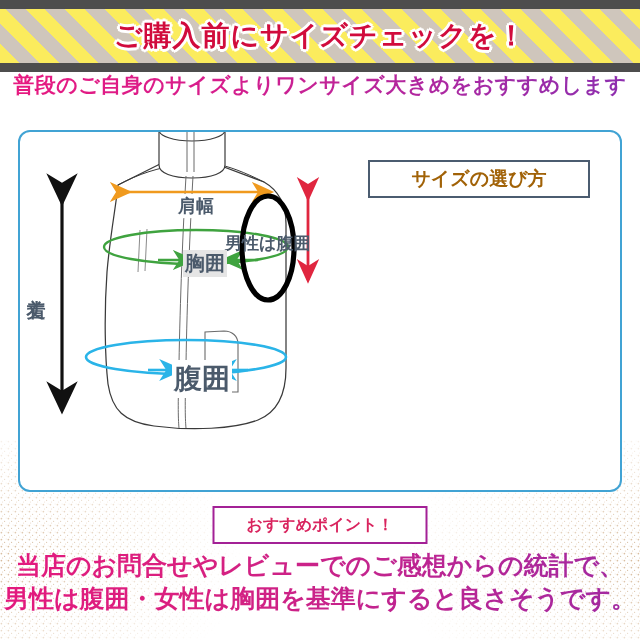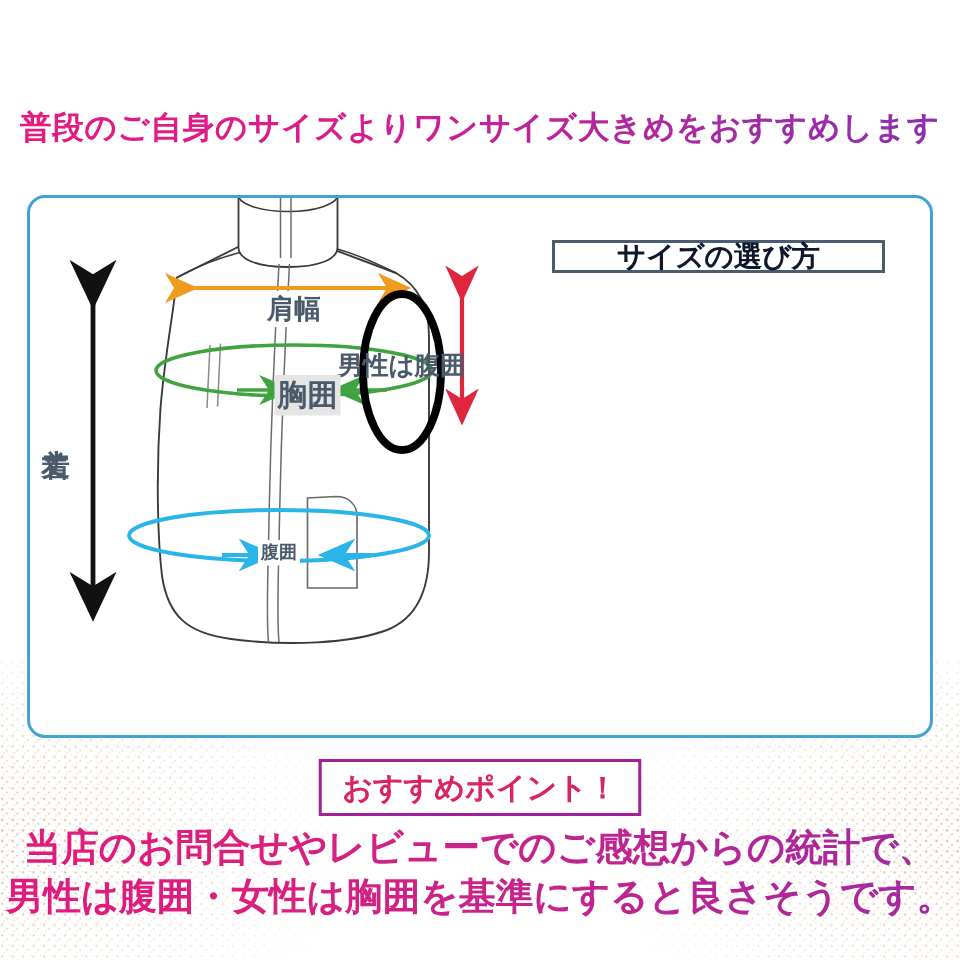--- a/index.html
+++ b/index.html
@@ -57,39 +57,39 @@
     border:2px solid #41a3d4;border-radius:12px;
     background:#ffffff;z-index:4;box-sizing:border-box;
   }
 
   
   .vest-area{position:absolute;left:20px;top:132px;width:350px;height:356px;z-index:6;}
 
   
   .info-col{position:absolute;left:368px;top:160px;width:246px;z-index:6;}
   .info-title-box{
-    width:222px;height:22px;box-sizing:border-box;
+    width:222px;height:38px;box-sizing:border-box;
     border:2px solid #4b5c70;background:#fff;
     display:flex;align-items:center;justify-content:center;
-    font-size:19px;font-weight:700;color:#0f172a;white-space:nowrap;
+    font-size:19px;font-weight:700;color:#a16207;white-space:nowrap;
   }
   .info-body{
     margin-top:11px;width:232px;
     font-size:18.2px;line-height:1.31;font-weight:700;
     color:#4b5a6b;letter-spacing:-0.2px;
   }
   .info-body p{margin:0;}
 
   
   .rec-box{
     position:absolute;left:50%;transform:translateX(-50%);
     top:506px;width:215px;height:38px;box-sizing:border-box;
     border:2px solid #a32196;background:#fff;z-index:6;
     display:flex;align-items:center;justify-content:center;
-    font-size:20px;font-weight:700;color:#d9245e;white-space:nowrap;
+    font-size:16px;font-weight:700;color:#d9245e;white-space:nowrap;
   }
   .footer-lines{
     position:absolute;left:0;top:549px;width:640px;z-index:6;
     text-align:center;
     font-family:Liberation Serif, serif;
   }
   .footer-lines .fl{
     font-size:25px;font-weight:700;line-height:1.32;white-space:nowrap;
     background:linear-gradient(90deg,#e3197d 0%,#d9207f 30%,#b92594 70%,#a02aa2 100%);
     -webkit-background-clip:text;background-clip:text;
@@ -121,20 +121,26 @@
           <rect x="0" y="0" width="330" height="200" fill="url(#spkL)"></rect>
         </mask>
       <mask id="mR">
           <rect x="310" y="0" width="330" height="200" fill="url(#spkR)"></rect>
         </mask>
     </defs>
     <rect x="0" y="0" width="330" height="200" fill="url(#dots)" mask="url(#mL)"></rect>
     <rect x="310" y="0" width="330" height="200" fill="url(#dots)" mask="url(#mR)"></rect>
   </svg>
 
+  <div class="banner">
+    <div class="banner-bar top"></div>
+    <div class="banner-stripes"></div>
+    <div class="banner-bar bot"></div>
+    <div class="banner-title">ご購入前にサイズチェックを！</div>
+  </div>
 
   <div class="subtitle">普段のご自身のサイズよりワンサイズ大きめをおすすめします</div>
 
   <div class="panel"></div>
 
   <div class="vest-area">
     <svg width="350" height="356" viewBox="0 0 350 356" aria-hidden="true">
       <defs>
         <marker id="arrOrangeR" markerWidth="9" markerHeight="9" refX="7" refY="4.5" orient="auto">
           <path d="M0,0.6 L8.6,4.5 L0,8.4 L2.4,4.5 Z" fill="#f09a1e"></path>
@@ -231,21 +237,21 @@
     
     <div style="position:absolute;left:155px;top:62px;font-size:18px;font-weight:700;color:#4b5a6b;
                 background:#fff;padding:0 3px;white-space:nowrap;">肩幅</div>
 
     <div style="position:absolute;left:205px;top:100px;font-size:17px;font-weight:700;color:#4b5a6b;
                 white-space:nowrap;">男性は腹囲</div>
 
     <div style="position:absolute;left:163px;top:118px;font-size:20px;font-weight:700;color:#4b5a6b;
                 background:#e5e5e5;padding:0 2px;white-space:nowrap;text-align:right;">胸囲</div>
 
-    <div style="position:absolute;left:152px;top:228px;font-size:12px;font-weight:700;color:#4b5a6b;
+    <div style="position:absolute;left:152px;top:228px;font-size:28px;font-weight:700;color:#4b5a6b;
                 background:#fff;padding:0 2px;white-space:nowrap;">腹囲</div>
 
     <div style="position:absolute;left:6px;top:152px;font-size:19px;font-weight:700;color:#4b5a6b;
                 writing-mode:vertical-rl;text-orientation:upright;line-height:1.05;
                 background:#fff;">着丈</div>
   </div>
 
   <div class="info-col">
     <div class="info-title-box">サイズの選び方</div>
   </div>

